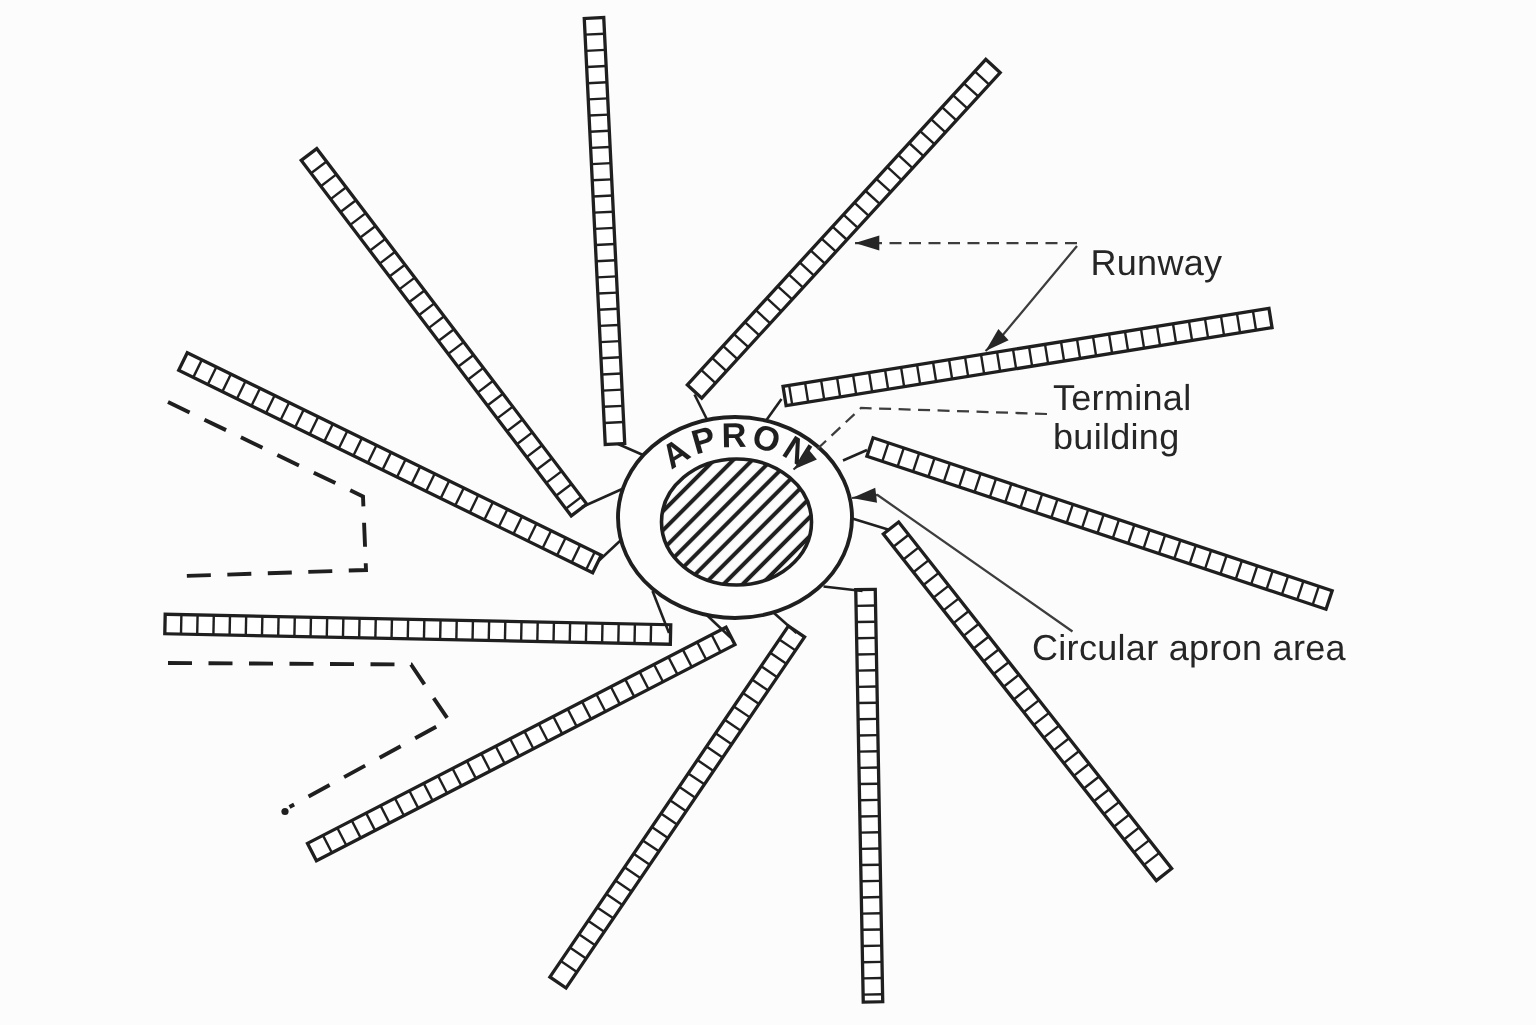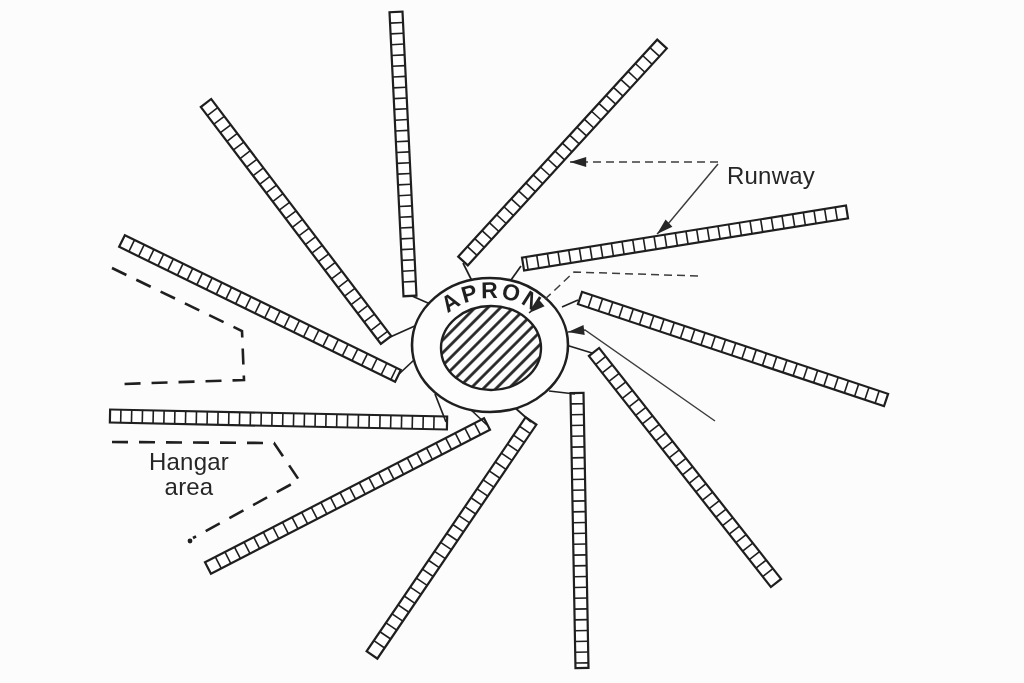--- a/index.html
+++ b/index.html
@@ -410,17 +410,18 @@
         <path d="M 657,234 L 665.6,219.4 L 672.4,226.8 Z" fill="#262626"></path>
         <polyline points="698,276 574,272 542,302 529,313" fill="none" stroke="#3d3d3d" stroke-width="1.5" stroke-dasharray="8 5"></polyline>
         <path d="M 529,313 L 538.2,298.7 L 544.6,306.3 Z" fill="#262626"></path>
         <polyline points="715,421 585,330 568,332" fill="none" stroke="#3d3d3d" stroke-width="1.5"></polyline>
         <path d="M 568,332 L 583.5,325.1 L 584.7,335.1 Z" fill="#262626"></path>
       </g>
   </svg>
 
   <div class="diagram-label" id="label-runway">Runway</div>
 
-
-
-  <div class="diagram-label" id="label-hangar">Hangar
-area</div>
+  <div class="diagram-label" id="label-terminal">Terminal
+building</div>
+
+  <div class="diagram-label" id="label-apron-area">Circular apron area</div>
+
 </div>
 
 </body></html>

